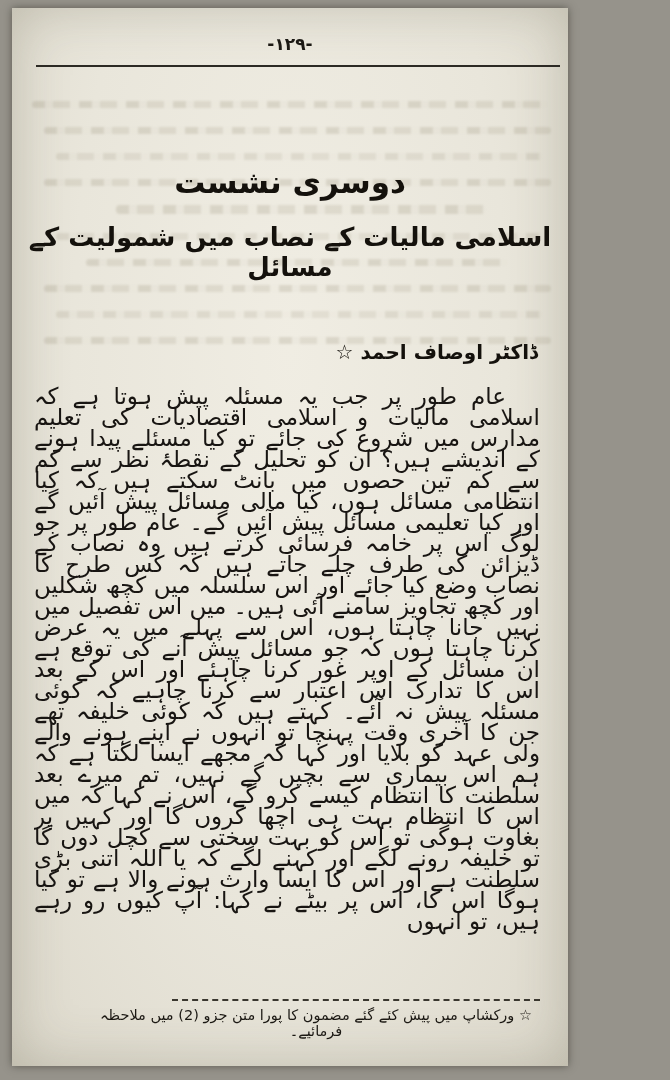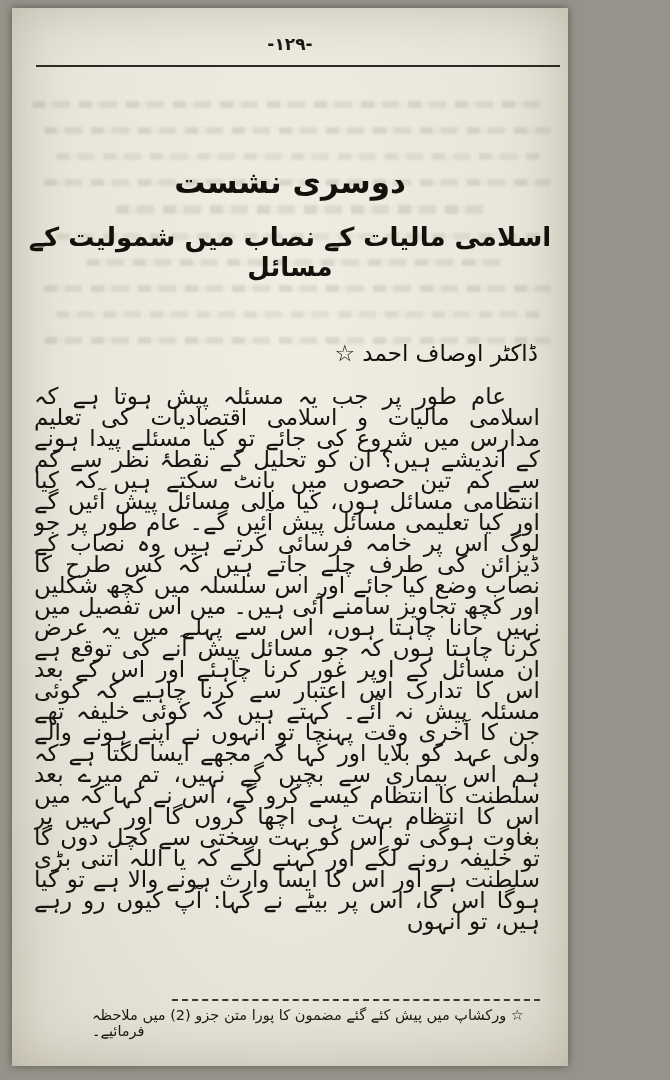--- a/index.html
+++ b/index.html
@@ -39,35 +39,35 @@
   .heading{
     position:absolute;top:148px;left:0;right:0;margin:8px;text-align:center;
     font-size:31px;font-weight:bold;color:#14110c;direction:rtl;z-index:2;
   }
   .subheading{
     position:absolute;top:214px;left:0;right:0;margin:0;text-align:center;
     font-size:26px;font-weight:bold;color:#14110c;direction:rtl;z-index:2;
   }
   .author{
     position:absolute;top:332px;right:30px;left:30px;text-align:right;
-    font-size:23px;font-weight:normal;color:#14110c;direction:rtl;z-index:2;
+    font-size:20px;font-weight:bold;color:#14110c;direction:rtl;z-index:2;
   }
   .body-text{
     position:absolute;top:378px;left:22px;right:28px;height:595px;overflow:hidden;
     font-size:23px;line-height:21px;color:#181512;
     direction:rtl;text-align:justify;z-index:2;
     text-indent:34px;
   }
   .footnote-rule{
     position:absolute;top:991px;right:28px;width:368px;height:0;
     border-top:2px dashed #3a372f;z-index:2;
   }
   .footnote{
     position:absolute;top:999px;right:28px;left:80px;
-    font-size:14.5px;color:#1b1813;direction:rtl;text-align:left;z-index:2;
+    font-size:14.5px;color:#1b1813;direction:rtl;text-align:center;z-index:2;
   }
 </style>
 </head>
 <body>
 
 <div class="page">
 
   <div class="page-number">-۱۲۹-</div>
 
   <div class="top-rule"></div>

